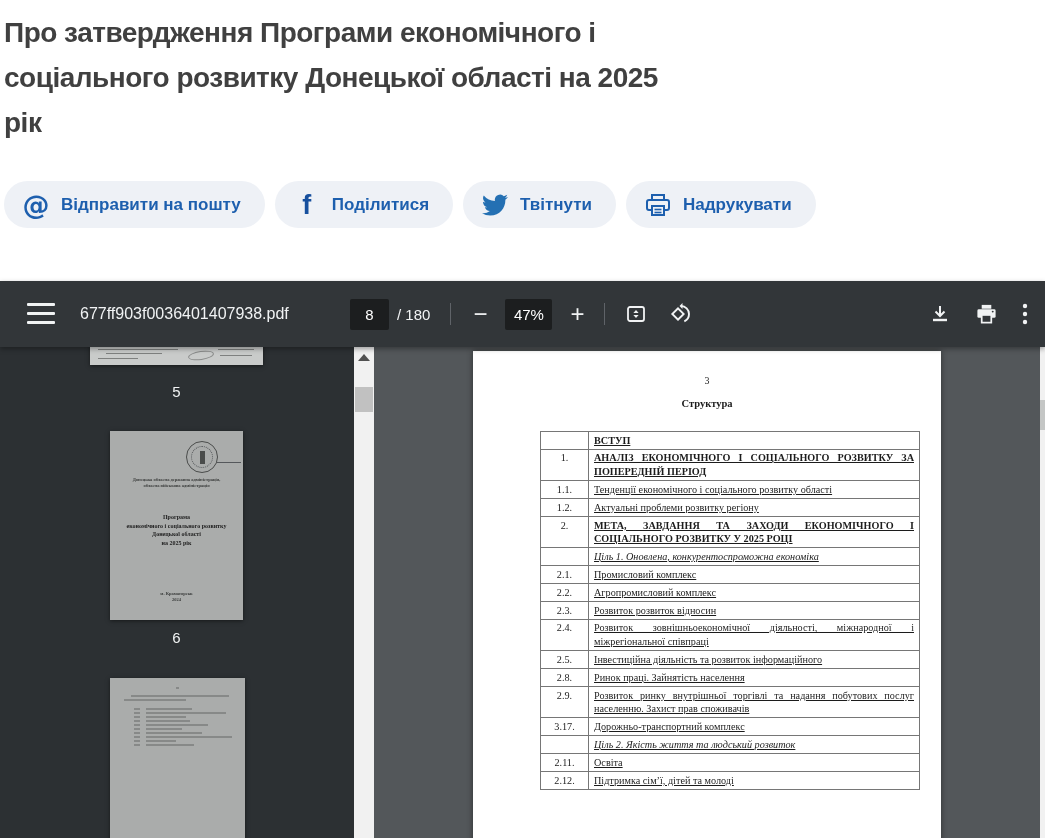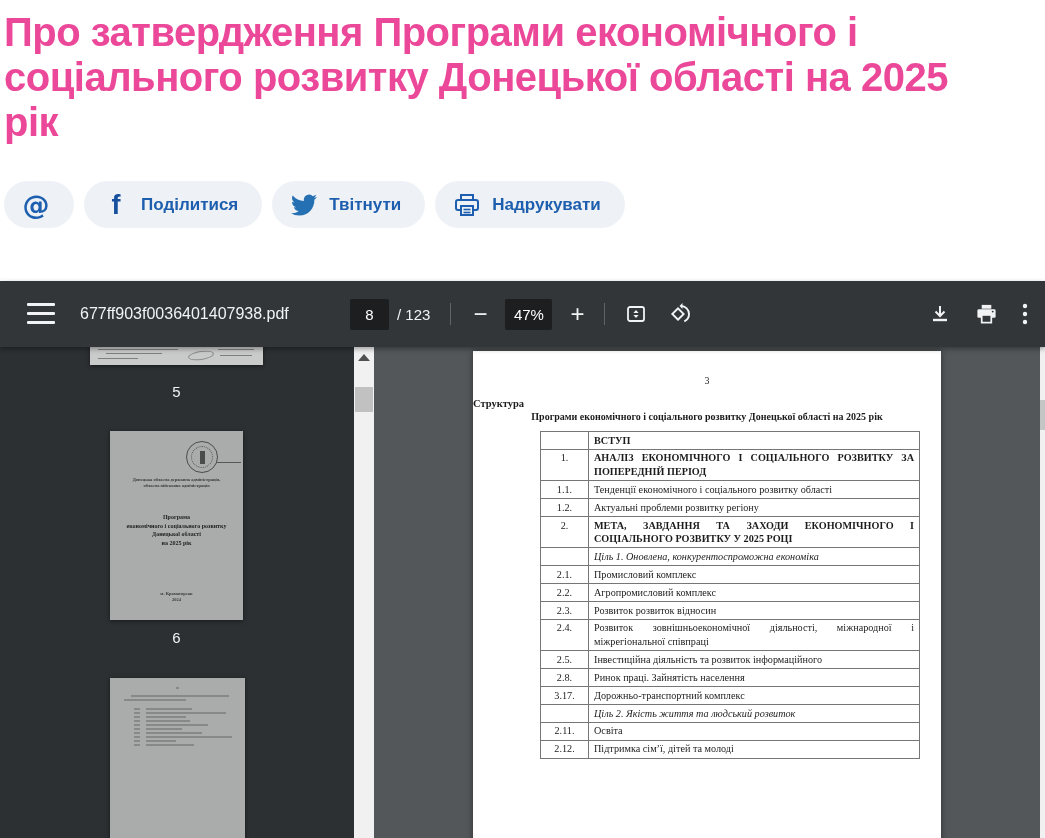--- a/index.html
+++ b/index.html
@@ -2,21 +2,21 @@
 <html><head>
 <meta charset="utf-8">
 <style>
   * { margin:0; padding:0; box-sizing:border-box; }
   html,body { width:1045px; height:838px; overflow:hidden; background:#fff;
               font-family:"Liberation Sans", sans-serif; -webkit-text-size-adjust:none; }
   .stage { position:relative; width:1045px; height:838px; }
 
   
   .page-title { position:absolute; left:4px; top:10px; width:1040px;
-    font-size:40px; line-height:45px; font-weight:700; color:#ec4899; letter-spacing:-0.5px; }
+    font-size:28px; line-height:45px; font-weight:700; color:#404040; letter-spacing:-0.5px; }
 
   
   .share-row { position:absolute; left:4px; top:181px; display:flex; gap:10px; }
   .share-btn { height:47px; display:flex; align-items:center; gap:11px;
     background:#eef1f6; border:none; border-radius:24px; padding:0 24px 0 18px;
     font-family:"Liberation Sans", sans-serif;
     font-size:17px; font-weight:700; color:#1d5fae; cursor:pointer; }
   .share-btn .ic { display:flex; align-items:center; justify-content:center; width:28px; height:28px; }
   .at-glyph { font-size:27px; font-weight:700; color:#1d5fae; line-height:28px; font-family:"DejaVu Sans", sans-serif; }
   .fb-glyph { font-size:27px; font-weight:800; color:#17509e; line-height:28px; }
@@ -74,46 +74,47 @@
   .side-scroll .sthumb { position:absolute; left:1px; top:40px; width:18px; height:25px; background:#c1c1c1; cursor:pointer; }
 
   .canvas { position:absolute; left:374px; top:0; width:671px; height:491px; background:#53575a; overflow:hidden; }
   .right-scroll { position:absolute; right:0; top:0; width:5px; height:491px; background:#f1f1f1; z-index:4; }
   .right-scroll .sthumb { position:absolute; left:0; top:53px; width:5px; height:30px; background:#c4c6c5; }
 
   
   .pdf-page { position:absolute; left:99px; top:4px; width:468px; height:640px; background:#fff;
     box-shadow:0 0 6px rgba(0,0,0,.45); font-family:"Liberation Serif", serif; color:#1c1c1c; }
   .pnum { position:absolute; top:24px; width:100%; text-align:center; font-size:10px; }
-  .doc-h1 { position:absolute; top:47px; width:100%; text-align:left; font-size:10.5px; font-weight:700; }
+  .doc-h1 { position:absolute; top:47px; width:100%; text-align:center; font-size:10.5px; font-weight:700; }
   .doc-h2 { position:absolute; top:60px; width:100%; text-align:center; font-size:10px; font-weight:700; }
   .toc { position:absolute; left:67px; top:80px; width:380px; border-collapse:collapse; }
   .toc td { border:1px solid #767676; font-size:10.2px; line-height:13.4px; padding:1.5px 5px 2px;
     vertical-align:top; }
   .toc td.num { width:48px; text-align:center; padding-left:2px; padding-right:2px; }
-  .toc td.txt { text-align:justify; }
+  .toc td.txt { text-align:justify;text-decoration:underline; }
   .s-bold { font-weight:700; }
   .s-italic { font-style:italic; }
 </style>
 </head>
 <body>
 
 <div class="stage">
 
   <h1 class="page-title">
     <div>Про затвердження Програми економічного і</div>
     <div>соціального розвитку Донецької області на 2025</div>
     <div>рік</div>
   </h1>
 
   <div class="share-row">
     <button class="share-btn">
       <span class="ic">
           <span class="at-glyph">@</span>
         </span>
+      <span>Відправити на пошту</span>
     </button>
     <button class="share-btn">
       <span class="ic">
           <span class="fb-glyph">f</span>
         </span>
       <span>Поділитися</span>
     </button>
     <button class="share-btn">
       <span class="ic">
         <svg width="26" height="22" viewBox="0 0 24 20">
@@ -141,21 +142,21 @@
     <div class="toolbar">
       <div class="burger">
           <div></div>
           <div></div>
           <div></div>
         </div>
       <div class="fname">677ff903f0036401407938.pdf</div>
 
       <div class="tb-center">
         <input class="numbox" value="8" style="">
-        <span class="pagecount">/ 123</span>
+        <span class="pagecount">/ 180</span>
         <span class="tb-sep" style="margin:0 18px 0 20px"></span>
         <button class="tb-btn">
             <span class="minus-glyph">−</span>
           </button>
         <input class="zoombox" style="margin-left: 14px;" value="47%">
         <button class="tb-btn" style="margin-left:14px">
             <span class="plus-glyph">+</span>
           </button>
         <span class="tb-sep" style="margin:0 16px"></span>
         <button class="tb-btn">
@@ -265,21 +266,20 @@
 
       <div class="side-scroll">
         <div class="up"></div>
         <div class="sthumb"></div>
       </div>
 
       <div class="canvas">
         <div class="pdf-page">
           <div class="pnum">3</div>
           <div class="doc-h1">Структура</div>
-          <div class="doc-h2">Програми економічного і соціального розвитку Донецької області на 2025 рік</div>
           <table class="toc">
             <tbody>
 
                 <tr>
                   <td class="num"></td>
                   <td class="txt s-bold">ВСТУП</td>
                 </tr>
 
                 <tr>
                   <td class="num">1.</td>
@@ -331,20 +331,24 @@
                   <td class="txt">Інвестиційна діяльність та розвиток інформаційного</td>
                 </tr>
 
 
 
                 <tr>
                   <td class="num">2.8.</td>
                   <td class="txt">Ринок праці. Зайнятість населення</td>
                 </tr>
 
+                <tr>
+                  <td class="num">2.9.</td>
+                  <td class="txt">Розвиток ринку внутрішньої торгівлі та надання побутових послуг населенню. Захист прав споживачів</td>
+                </tr>
 
                 <tr>
                   <td class="num">3.17.</td>
                   <td class="txt">Дорожньо-транспортний комплекс</td>
                 </tr>
 
                 <tr>
                   <td class="num"></td>
                   <td class="txt s-italic">Ціль 2. Якість життя та людський розвиток</td>
                 </tr>

